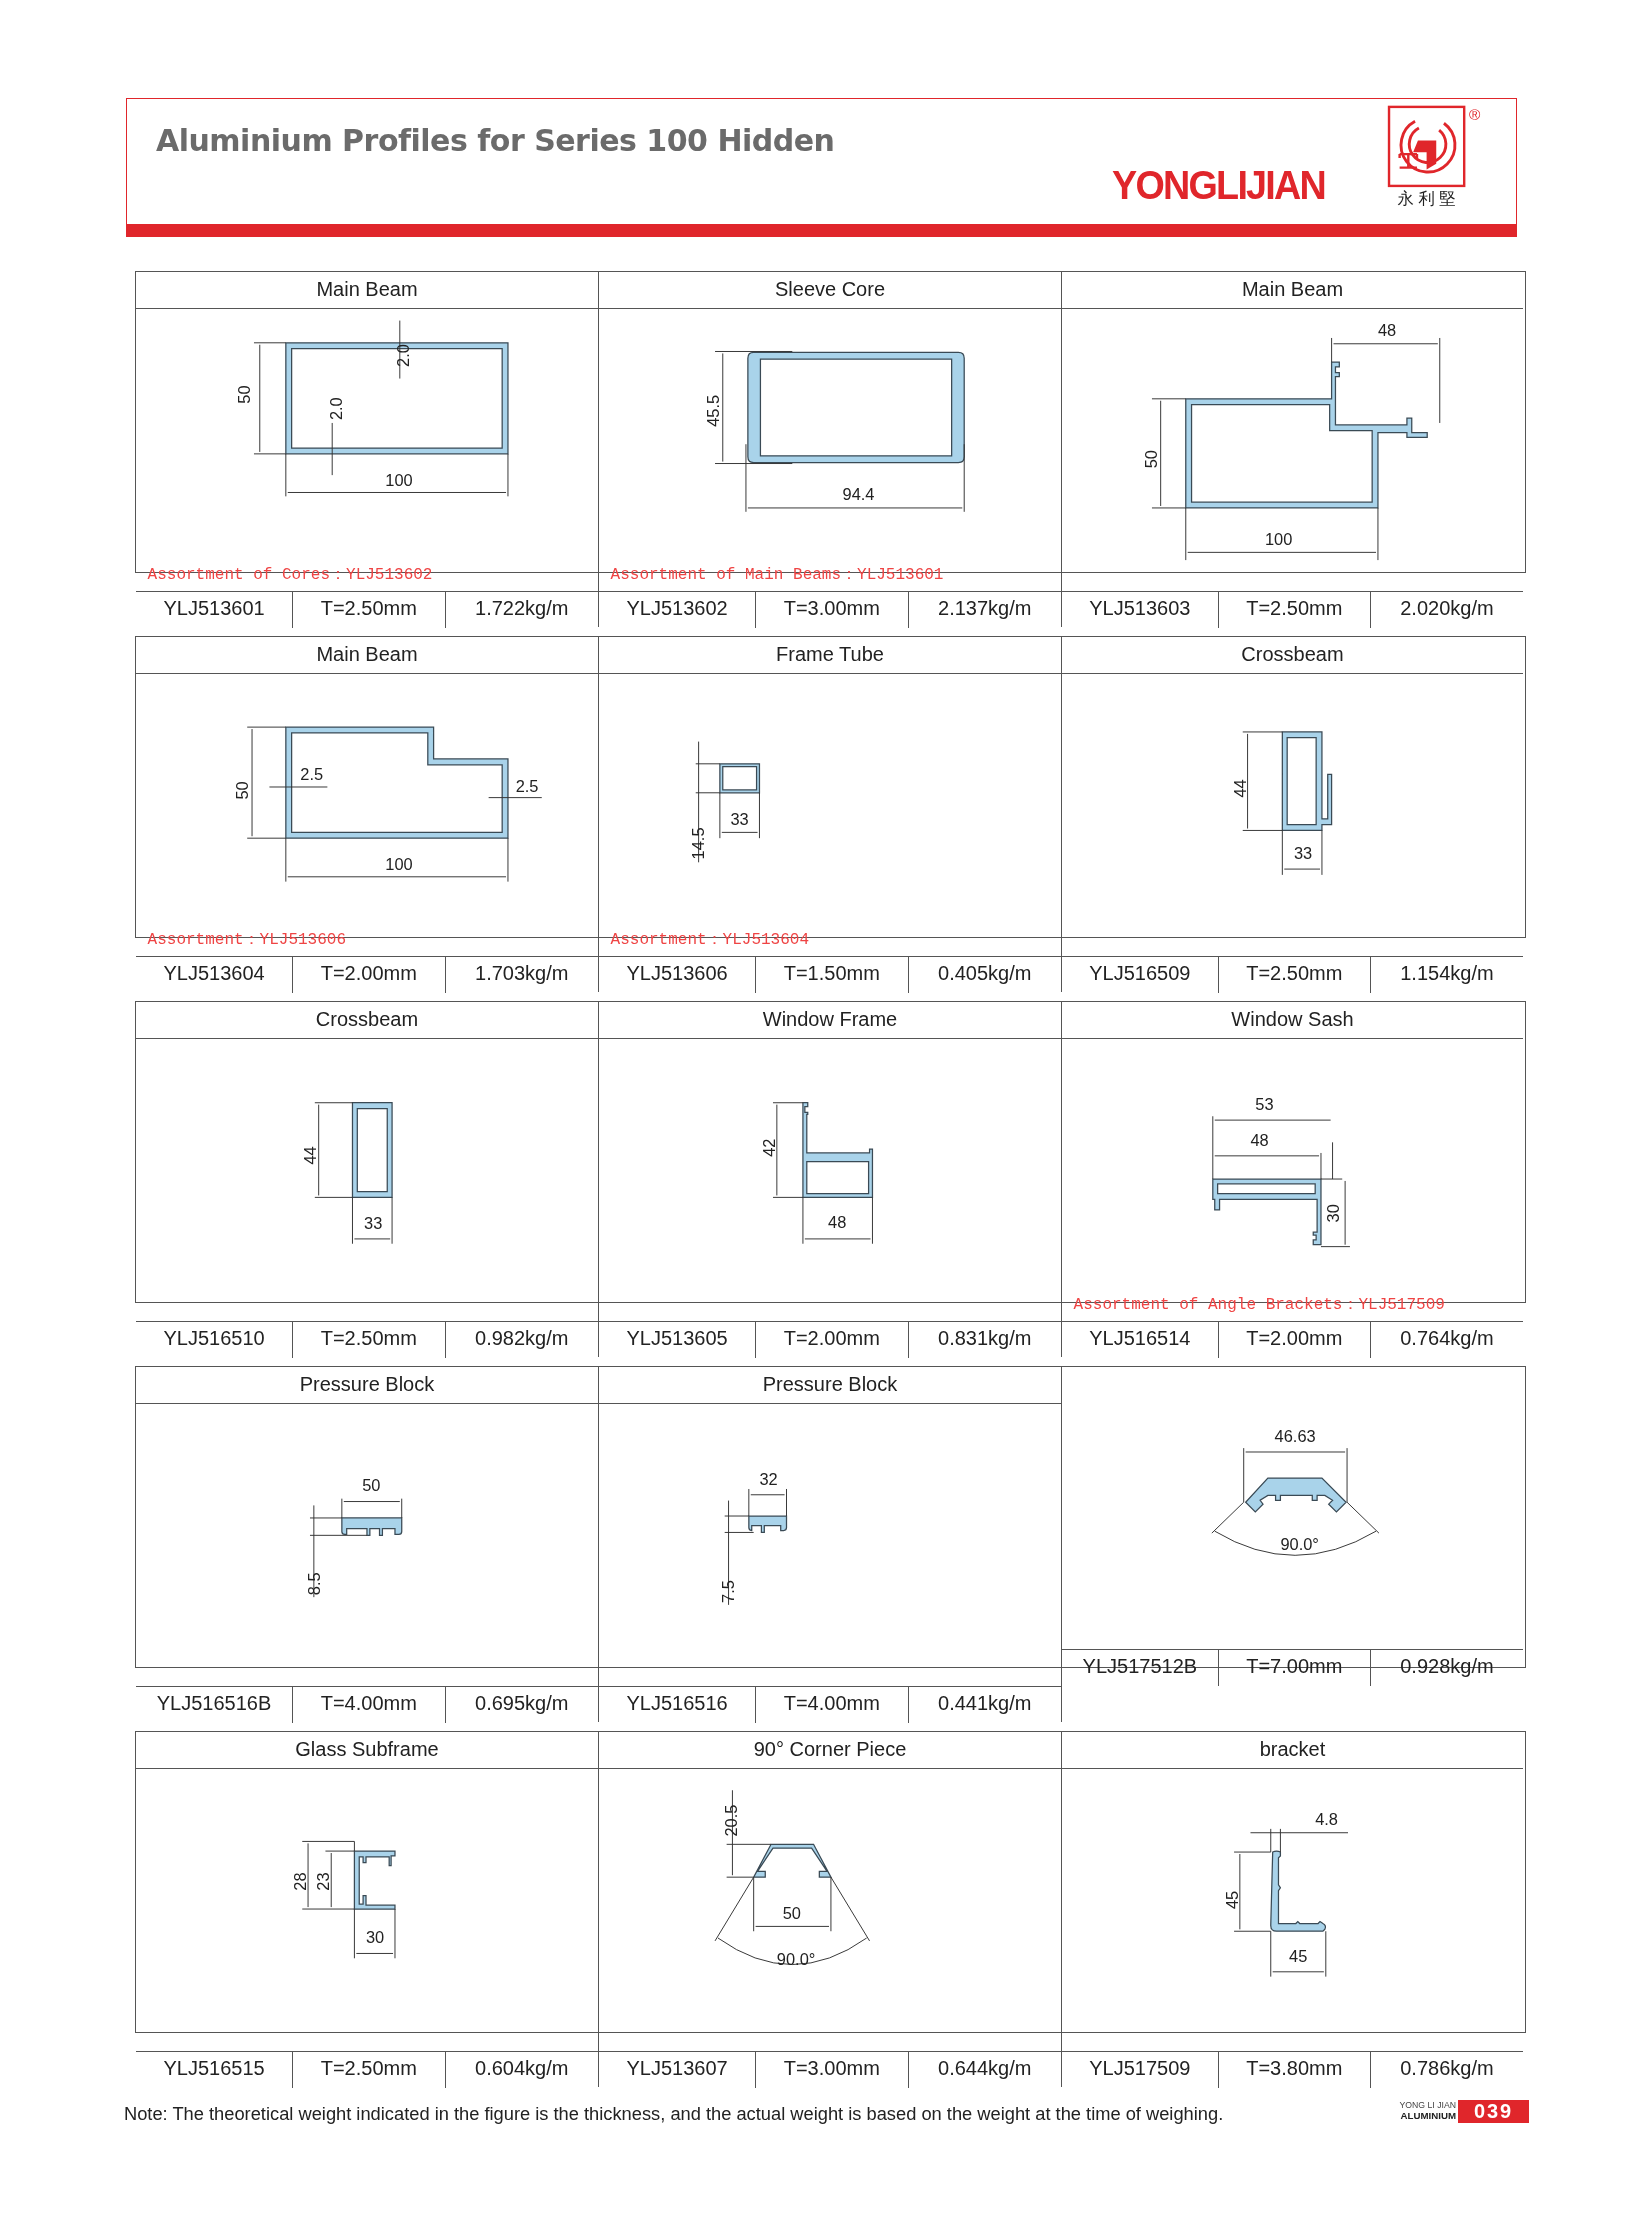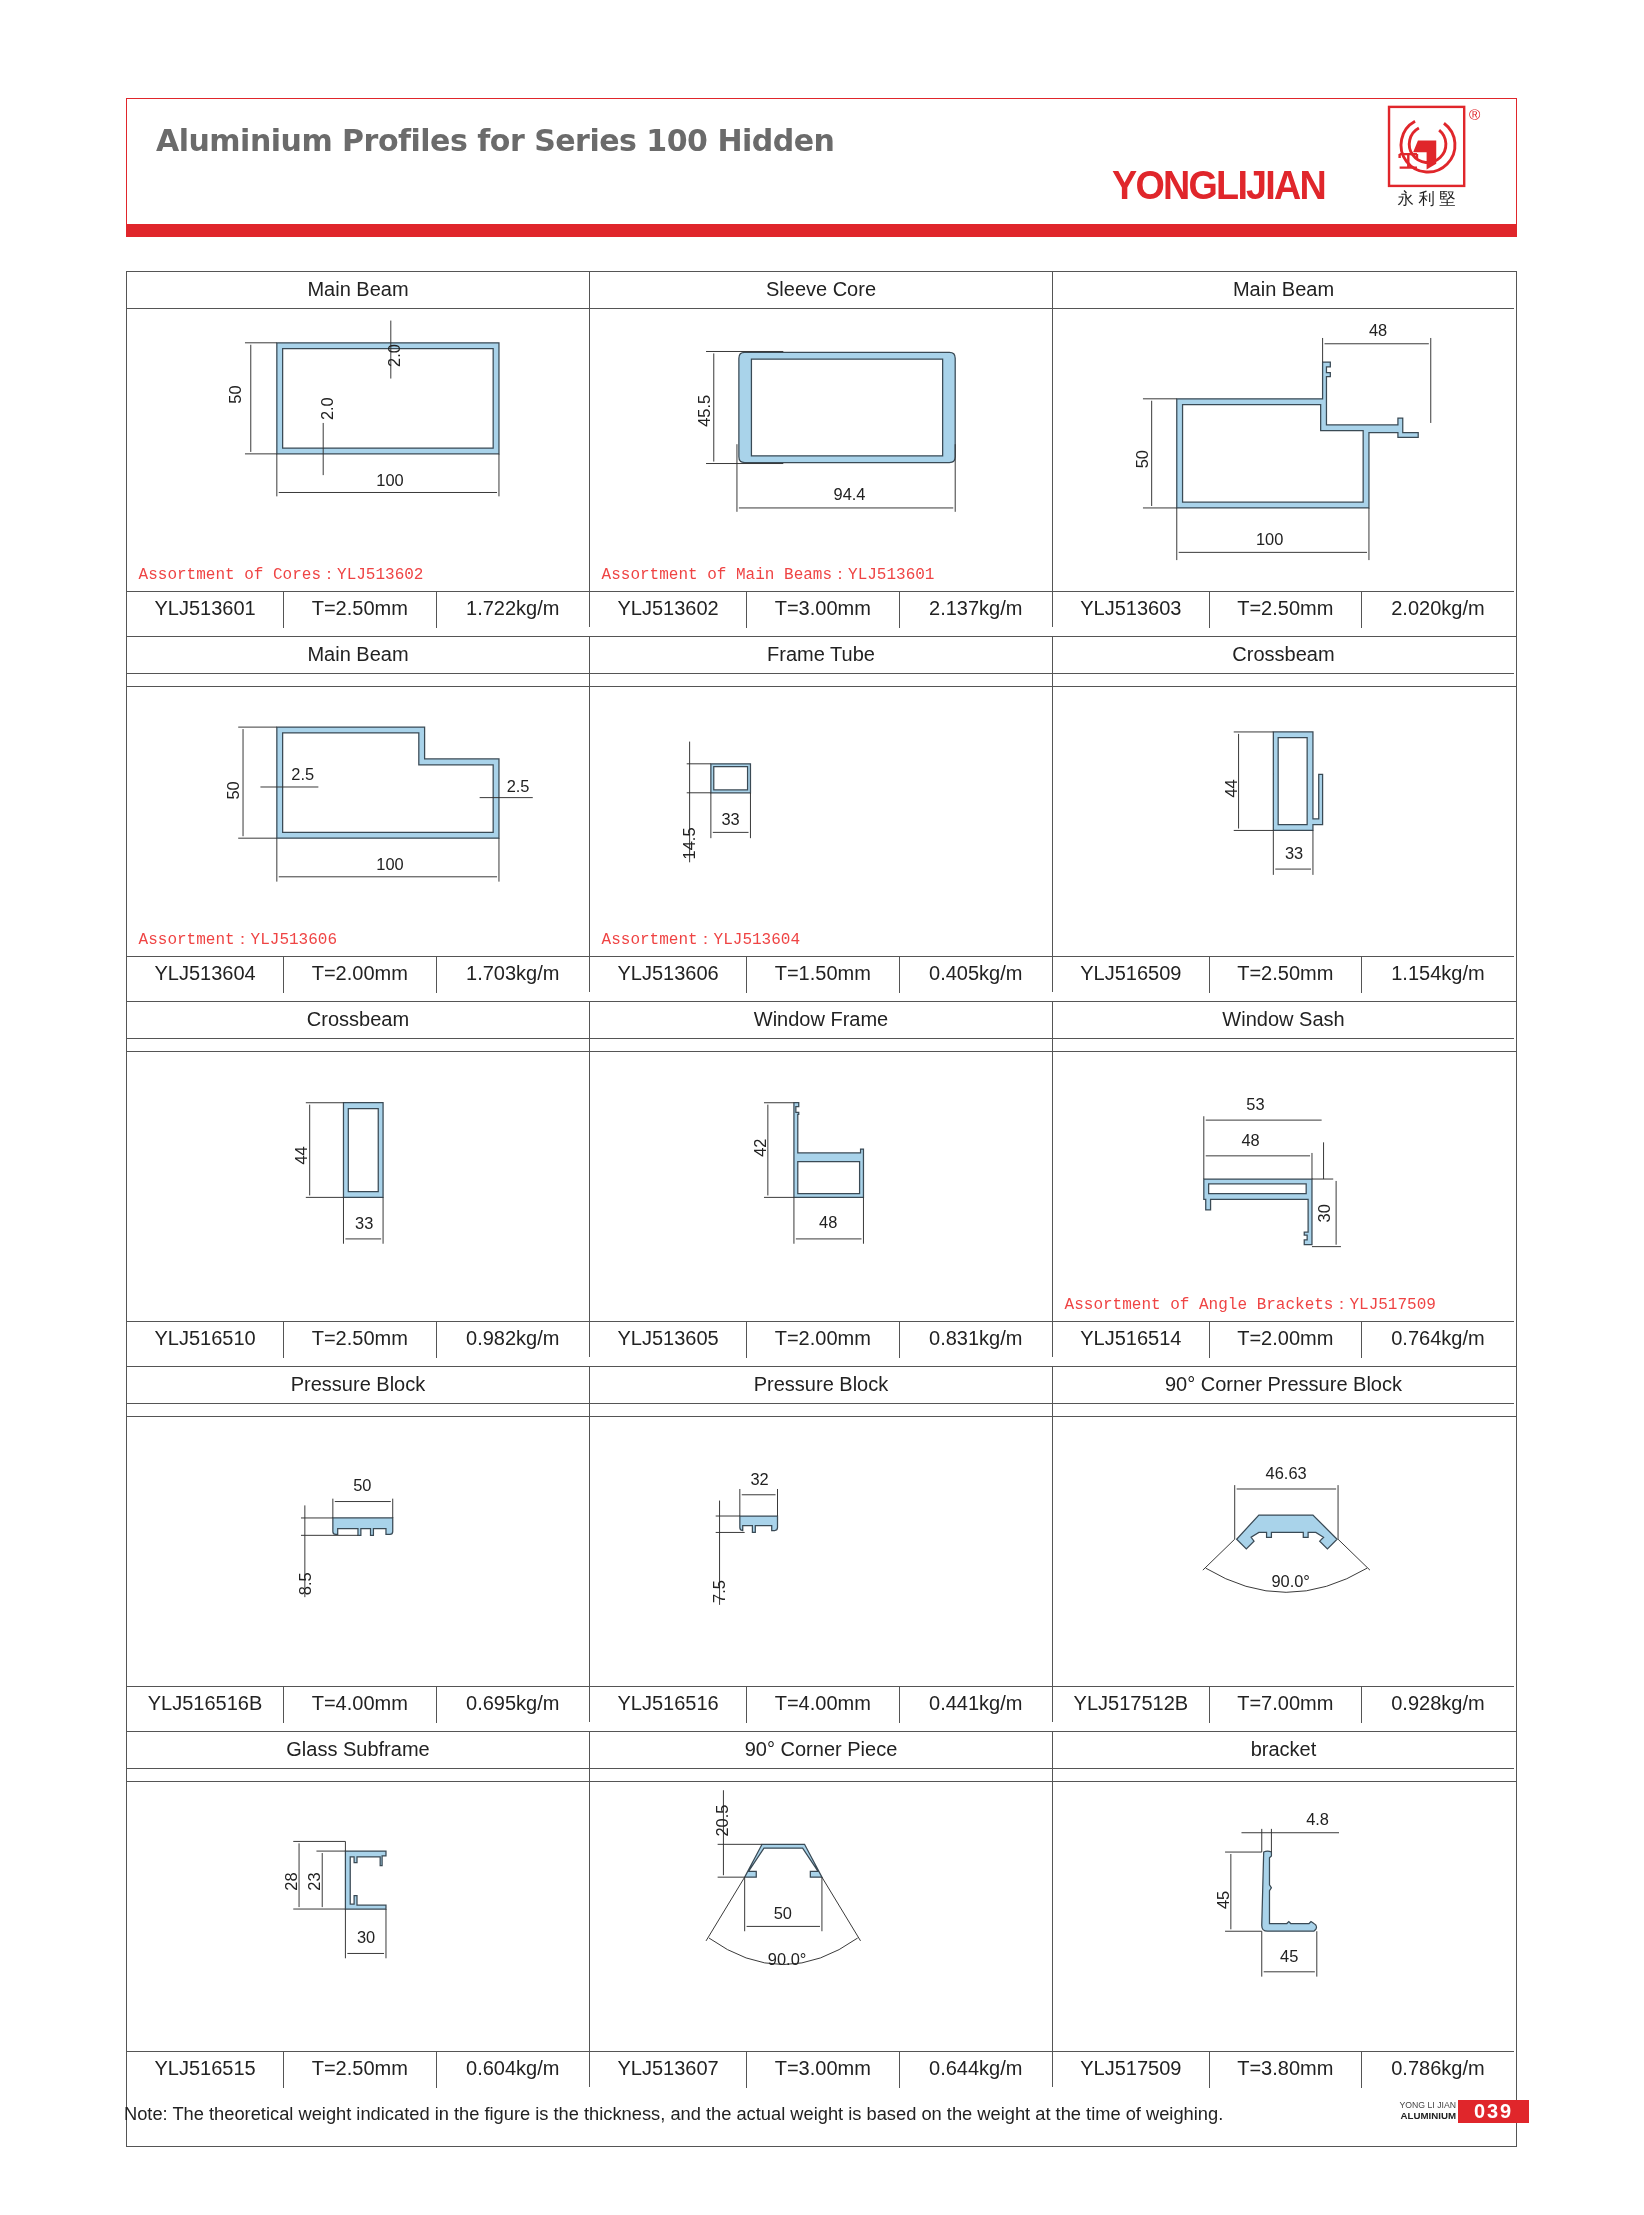--- a/index.html
+++ b/index.html
@@ -8,21 +8,21 @@
   .header-box { position:absolute; left:126px; top:98px; width:1391px; height:139px;
                 border:1.9px solid #e0262b; border-bottom:none; box-sizing:border-box; }
   .header-bar { position:absolute; left:126px; top:224px; width:1391px; height:12.6px; background:#e0262b; }
   .title { position:absolute; left:156px; top:122px; font-family:"DejaVu Sans", sans-serif;
            font-weight:bold; font-size:30px; line-height:38px; color:#6b6b6b; letter-spacing:-0.5px; }
   .brand { position:absolute; left:1112px; top:162px; font-family:"Liberation Sans", sans-serif;
            font-weight:bold; font-size:41px; color:#e0262b; letter-spacing:-1.9px; transform:scaleX(0.92); transform-origin:left; }
   .logo { position:absolute; left:1386px; top:104px; width:87px; height:106px; }
   .reg { position:absolute; left:1469px; top:106px; font-size:15.4px; color:#e0262b; }
 
-  .block { position:absolute; left:126px; width:1391px; height:416px; box-sizing:border-box;
+  .block { position:absolute; left:135px; width:1391px; height:302px; box-sizing:border-box;
            border:1.9px solid #555; display:grid; grid-template-columns:463px 463px 461px; }
   .cell { position:relative; border-right:1.9px solid #555; box-sizing:border-box; height:355px; }
   .cell:last-child { border-right:none; }
   .cell-title { height:37px; border-bottom:1.9px solid #555; box-sizing:border-box; text-align:center;
                 font-size:20px; line-height:35px; color:#222; }
   .drawing { position:relative; height:282px; }
   .drawing svg { position:absolute; left:0; top:0; width:460px; height:282px; }
   .assort { position:absolute; left:11.6px; bottom:5.8px; font-size:16px; color:#ef4444;font-family:Liberation Mono, monospace; }
   .specs { height:37px; border-top:1.9px solid #555; box-sizing:border-box; display:grid;
            grid-template-columns:34% 33% 33%; }
@@ -250,21 +250,20 @@
         <text x="166" y="84">32</text>
       </svg>
     </div>
     <div class="specs">
       <span>YLJ516516</span>
       <span>T=4.00mm</span>
       <span>0.441kg/m</span>
     </div>
   </div>
   <div class="cell">
-    <div class="cell-title">90°   Corner Pressure Block</div>
     <div class="drawing">
       <svg viewBox="0 0 476 292">
         <path class="p" d="M213 115 H269 L294 140 L284 150 L276 142 L280 138 L272 133 L264 133 V138 L259 138 V133 L226 133 V138 L221 138 V133 L213 133 L205 138 L208 142 L200 150 L190 140 Z"></path>
         <path class="d" d="M188 84 V140 M295 84 V140 M190 88 H293 M188 140 L155 172 M295 140 L328 172 M158 170 Q241 220 325 170"></path>
         <text x="220" y="78">46.63</text>
         <text x="226" y="189">90.0°</text>
       </svg>
     </div>
     <div class="specs">
       <span>YLJ517512B</span>

